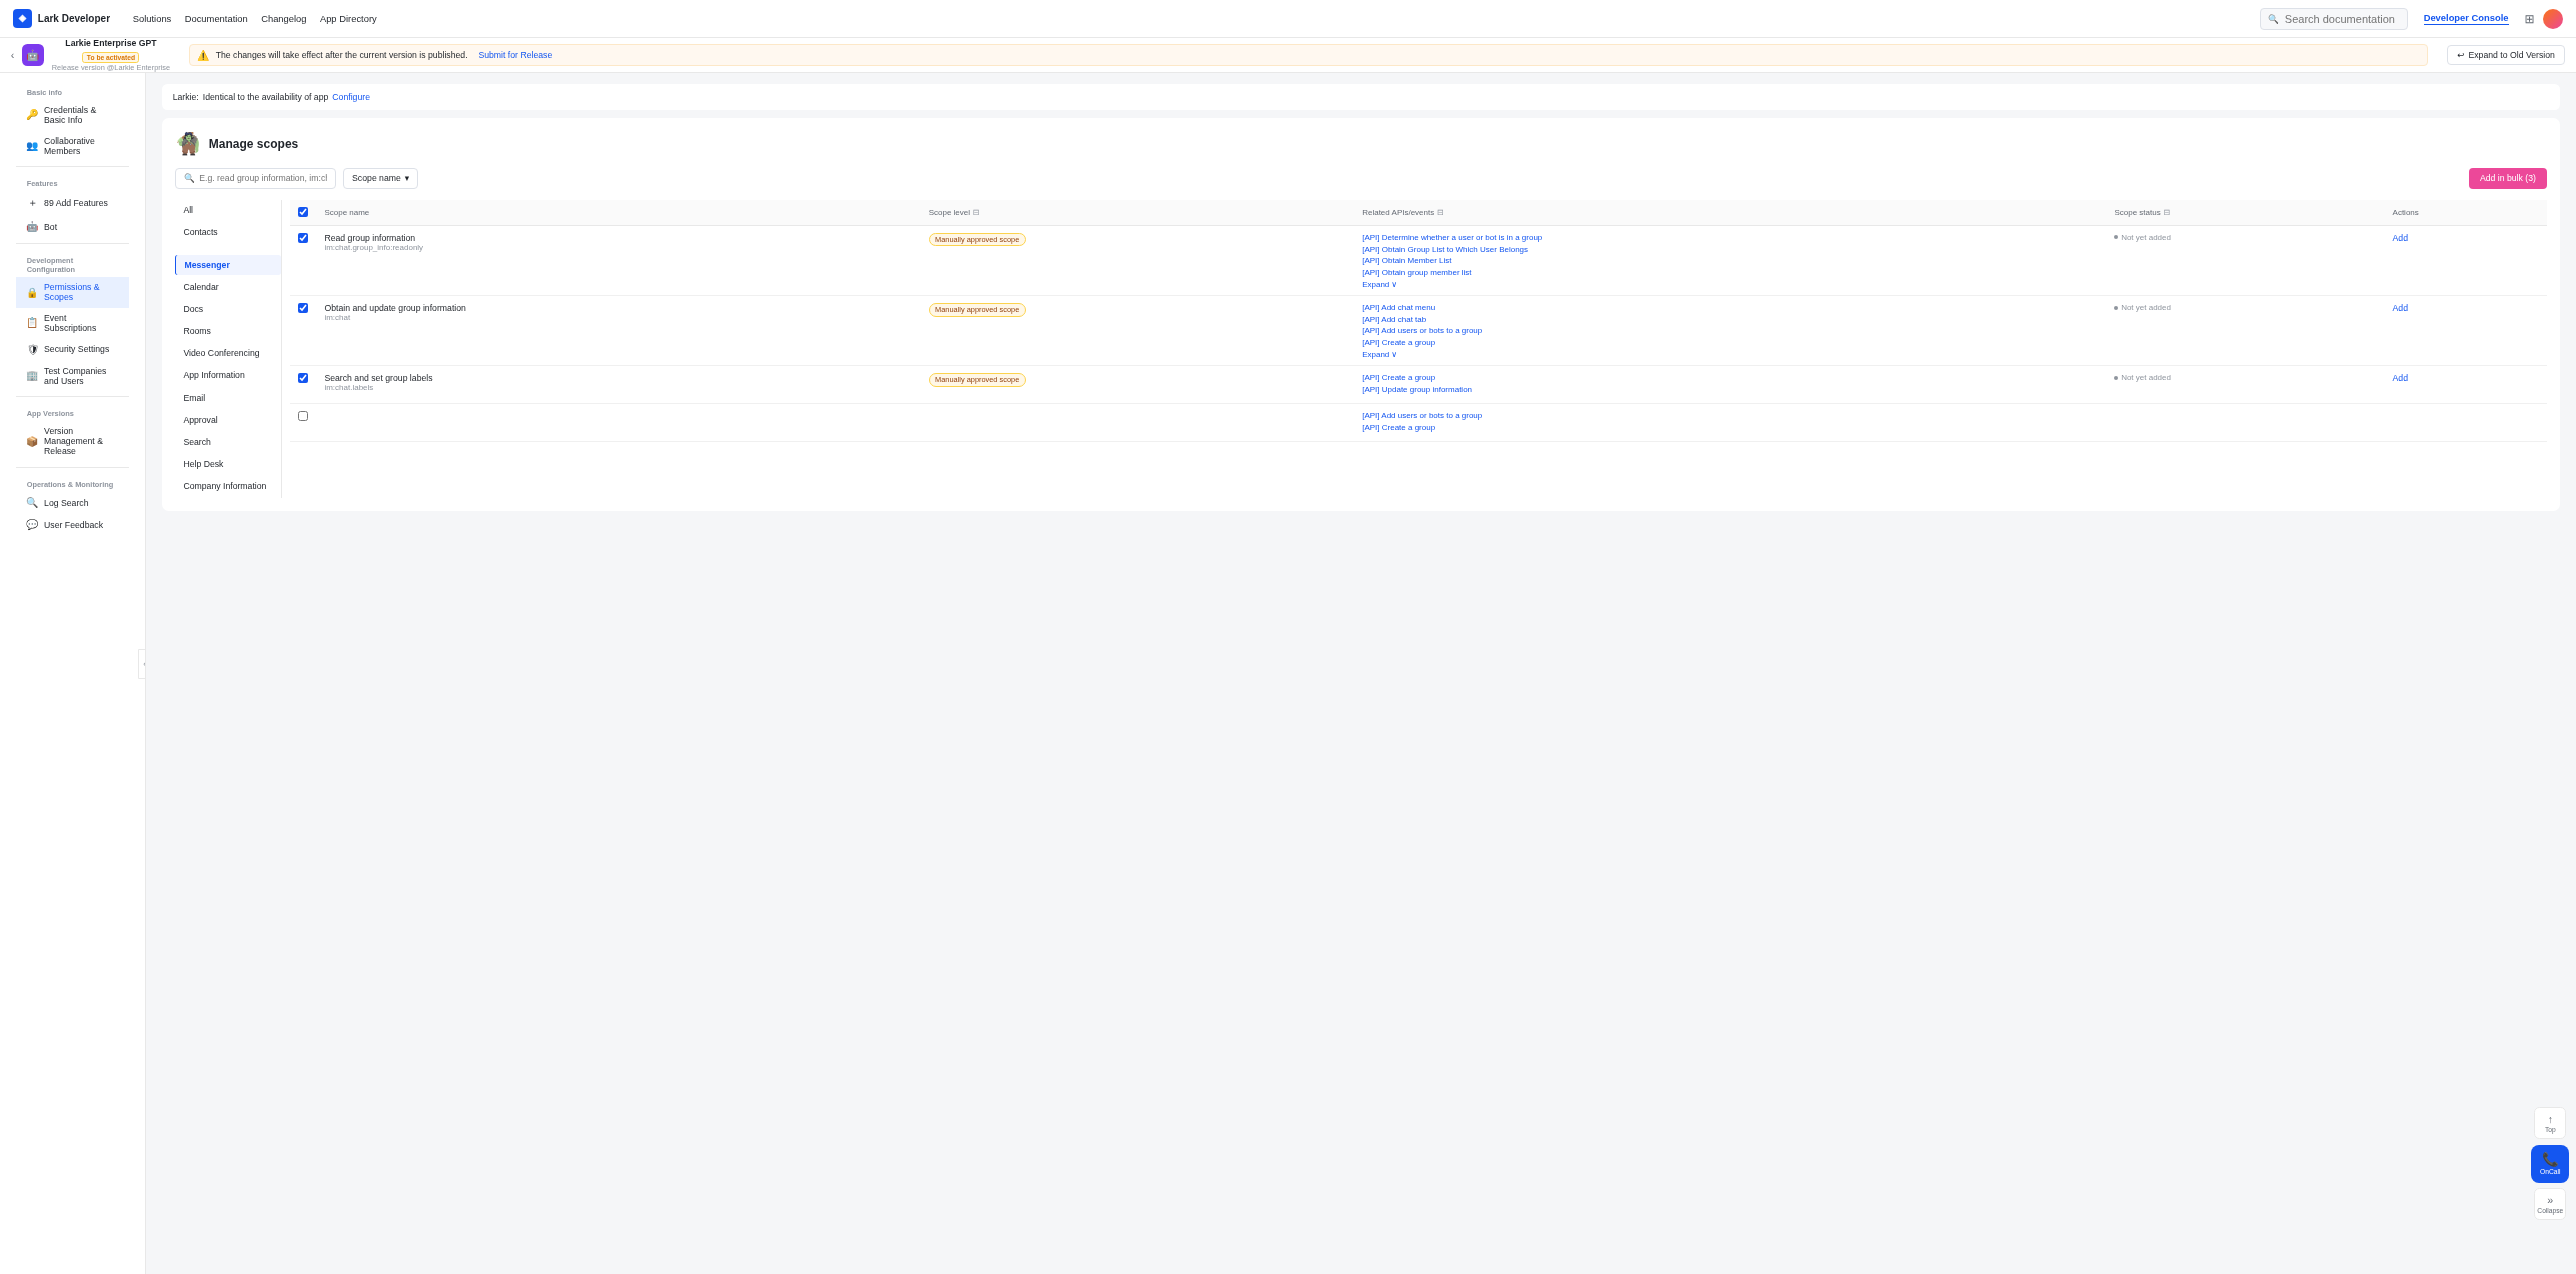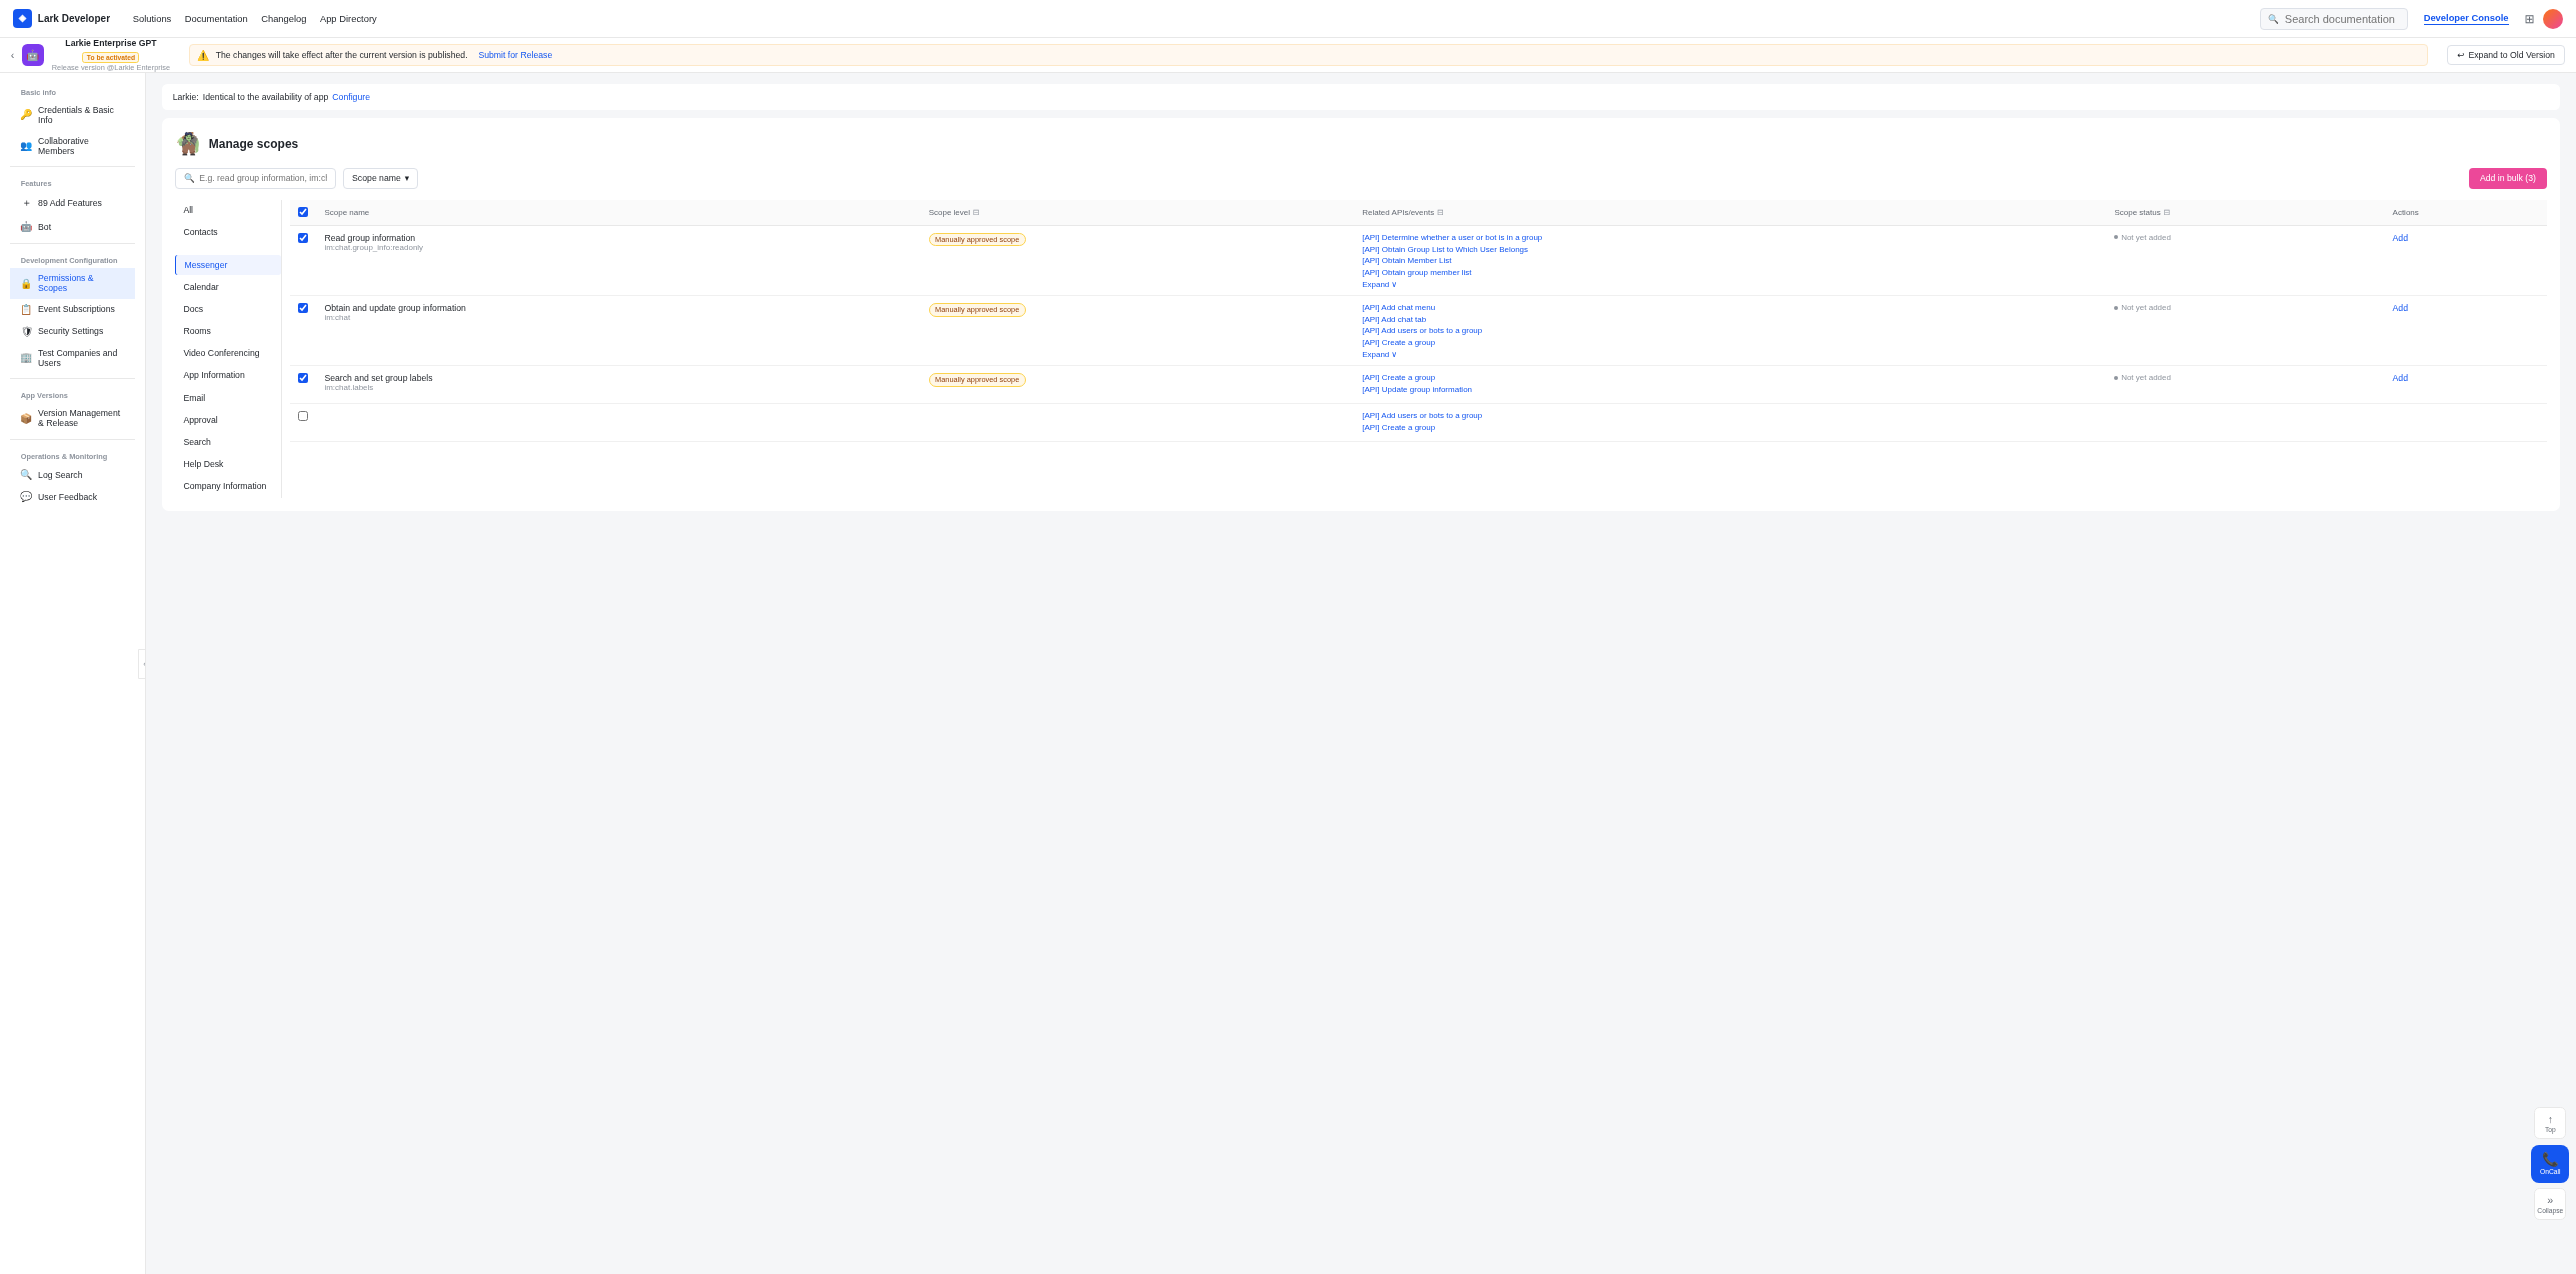--- a/index.html
+++ b/index.html
@@ -49,21 +49,21 @@
       border: 0.7px solid #dde1e8; border-radius: 4px; padding: 4px 9.4px;
       background: #fff; cursor: pointer; font-size: 8.7px; color: #1f2329; white-space: nowrap;
     }
 
     
     .layout { display: flex; height: calc(100vh - 73px); }
 
     
     .sidebar {
       width: 146px; min-width: 146px; background: #fff;
-      border-right: 0.7px solid #e8e8e8; overflow-y: auto; padding: 8px 10px;
+      border-right: 0.7px solid #e8e8e8; overflow-y: auto; padding: 8px 16px;
     }
     .sidebar-section-label {
       font-size: 7.4px; color: #8f959e; font-weight: 600;
       padding: 6.7px 10.7px 2.7px; text-transform: none; letter-spacing: 0;
     }
     .sidebar-item {
       display: flex; align-items: center; gap: 5.4px;
       padding: 5.4px 10.7px; cursor: pointer; color: #1f2329; font-size: 8.7px;
       border-radius: 0;
     }
@@ -104,21 +104,21 @@
 
     
     .scope-body { display: flex; gap: 8px; }
 
     
     .category-list { width: 107px; min-width: 107px; border-right: 0.7px solid #e8e8e8; padding-right: 0; }
     .cat-item {
       padding: 5.4px 8px; font-size: 8.7px; color: #1f2329; cursor: pointer;
       border-radius: 2.7px; margin-bottom: 1.3px;
     }
-    .cat-item.active { color: #1456f0; font-weight: 400; background: #f0f4ff; border-left: 1.3px solid #1456f0; margin-top: 12px; }
+    .cat-item.active { color: #1456f0; font-weight: 700; background: #f0f4ff; border-left: 1.3px solid #1456f0; margin-top: 12px; }
 
     
     .scope-table { flex: 1; overflow-x: auto; }
     .scope-table-inner { width: 100%; border-collapse: collapse; }
     .scope-table-inner th {
       text-align: left; font-weight: 500; font-size: 8px; color: #646a73;
       padding: 6.7px 8px; border-bottom: 0.7px solid #e8e8e8; white-space: nowrap;
       background: #fafafa;
     }
     .scope-table-inner td { padding: 6.7px 8px; border-bottom: 0.7px solid #f0f0f0; vertical-align: top; font-size: 8.7px; }

